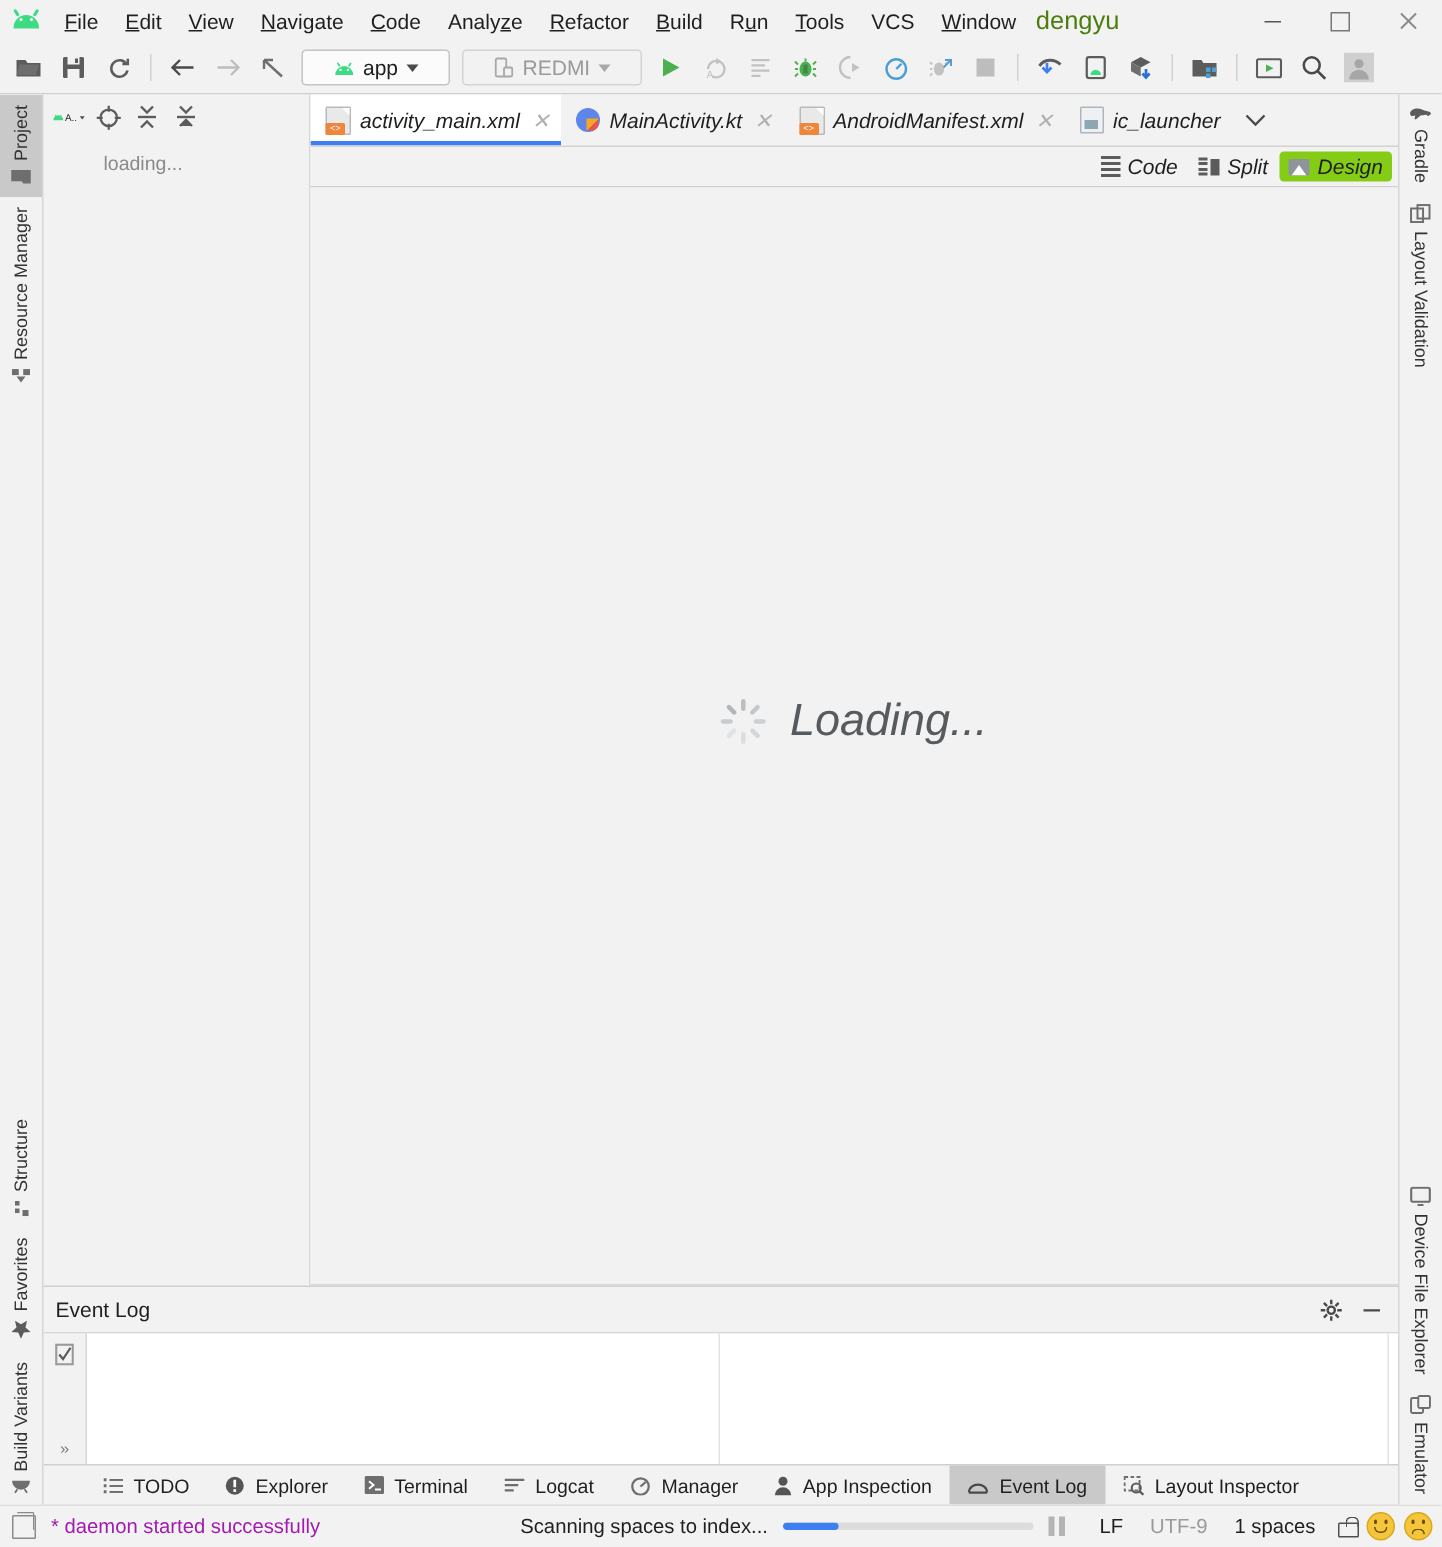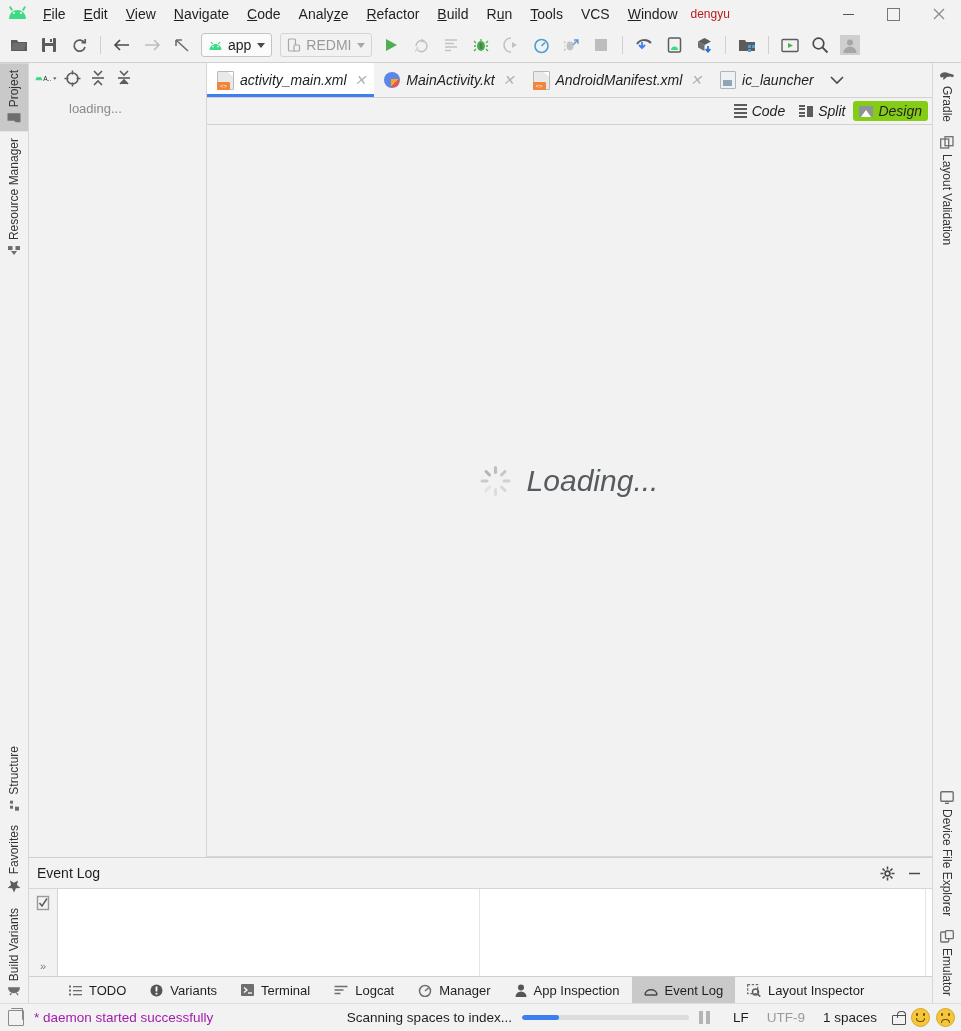--- a/index.html
+++ b/index.html
@@ -71,22 +71,22 @@
     height: 28px;
     line-height: 28px;
     font-size: 14px;
     color: #1f1f1f;
     cursor: default;
     white-space: nowrap;
   }
   .menu-item u { text-decoration: underline; }
   .win-user {
     margin-left: 4px;
-    color: #b91c1c;
-    font-size: 12px;
+    color: #4d7c0f;
+    font-size: 17px;
     line-height: 28px;
   }
   .win-controls {
     position: absolute;
     right: 0; top: 0;
     display: flex;
     align-items: center;
     height: 28px;
   }
   .win-btn {
@@ -115,21 +115,21 @@
     border-radius: 3px;
   }
   .tsep { width: 1px; height: 18px; background: #d0d0d0; margin: 0 6px; }
   .combo {
     height: 22px;
     border: 1px solid #c4c4c4;
     border-radius: 3px;
     background: #fbfbfb;
     display: flex;
     align-items: center;
-    padding: 0 6px;
+    padding: 0 20px;
     margin: 0 4px;
     font-size: 14px;
   }
   .combo.dim { color: #9a9a9a; background: #f2f2f2; border-color: #d4d4d4; }
   .combo .cap { margin: 0 6px 0 5px; white-space: nowrap; }
   .caret {
     width: 0; height: 0;
     border-left: 4px solid transparent;
     border-right: 4px solid transparent;
     border-top: 5px solid #4a4a4a;
@@ -970,21 +970,21 @@
           <span>TODO</span>
         </div>
         <div class="btab">
           <span>
             <svg width="13" height="13" viewBox="0 0 13 13">
                 <circle cx="6.5" cy="6.5" r="6" fill="#555"></circle>
                 <rect x="5.6" y="2.5" width="1.8" height="5" fill="#fff"></rect>
                 <rect x="5.6" y="8.8" width="1.8" height="1.8" fill="#fff"></rect>
               </svg>
           </span>
-          <span>Variants</span>
+          <span>Explorer</span>
         </div>
         <div class="btab">
           <span>
             <svg width="13" height="12" viewBox="0 0 13 12">
                 <rect width="13" height="12" rx="1" fill="#6e6e6e"></rect>
                 <path d="M3 3.5 L6 6 L3 8.5" stroke="#fff" stroke-width="1.3" fill="none"></path>
                 <path d="M7 9 h4" stroke="#fff" stroke-width="1.3"></path>
               </svg>
           </span>
           <span>Terminal</span>

